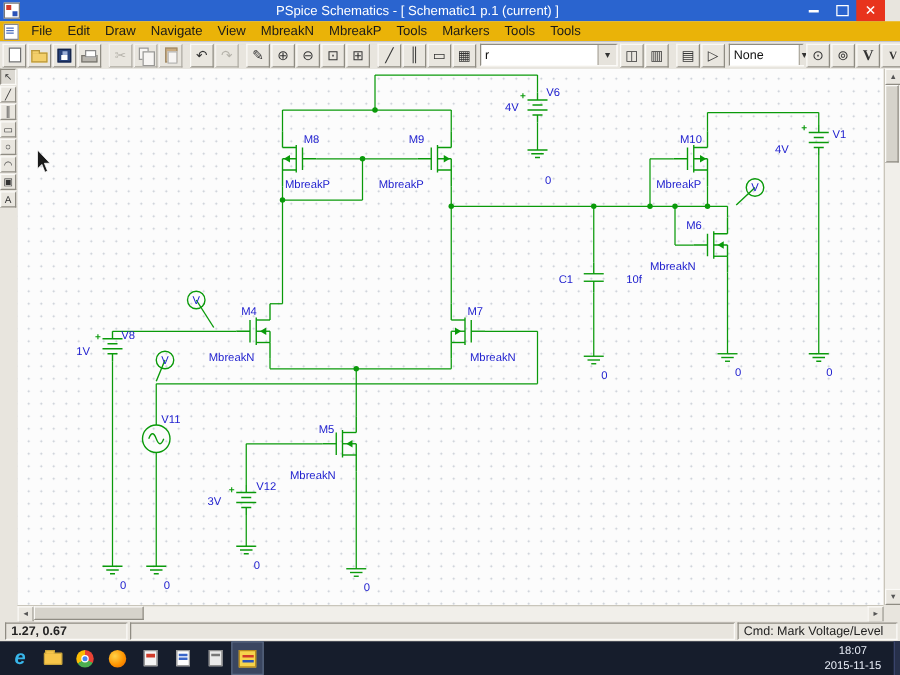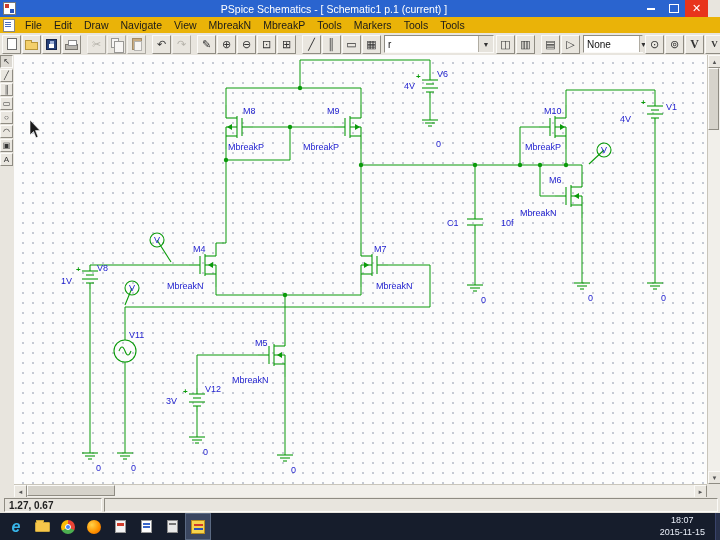--- a/index.html
+++ b/index.html
@@ -530,20 +530,21 @@
       <span class="sbtn raised">▲</span>
       <span class="vthumb"></span>
       <span class="sbtn raised" style="margin-top:auto">▼</span>
     </div>
     <div class="corner"></div>
   </div>
 
   <div class="statusbar">
     <span class="panel coords">1.27, 0.67</span>
     <span class="panel mid"></span>
+    <span class="panel cmd">Cmd: Mark Voltage/Level</span>
   </div>
 
   <div class="taskbar">
     <span style="width:3px"></span>
     <span id="task-tiles" style="display:flex">
         <span class="tile">
           <span class="ap ap-ie">e</span>
         </span>
         <span class="tile">
           <span class="ap ap-folder"></span>

